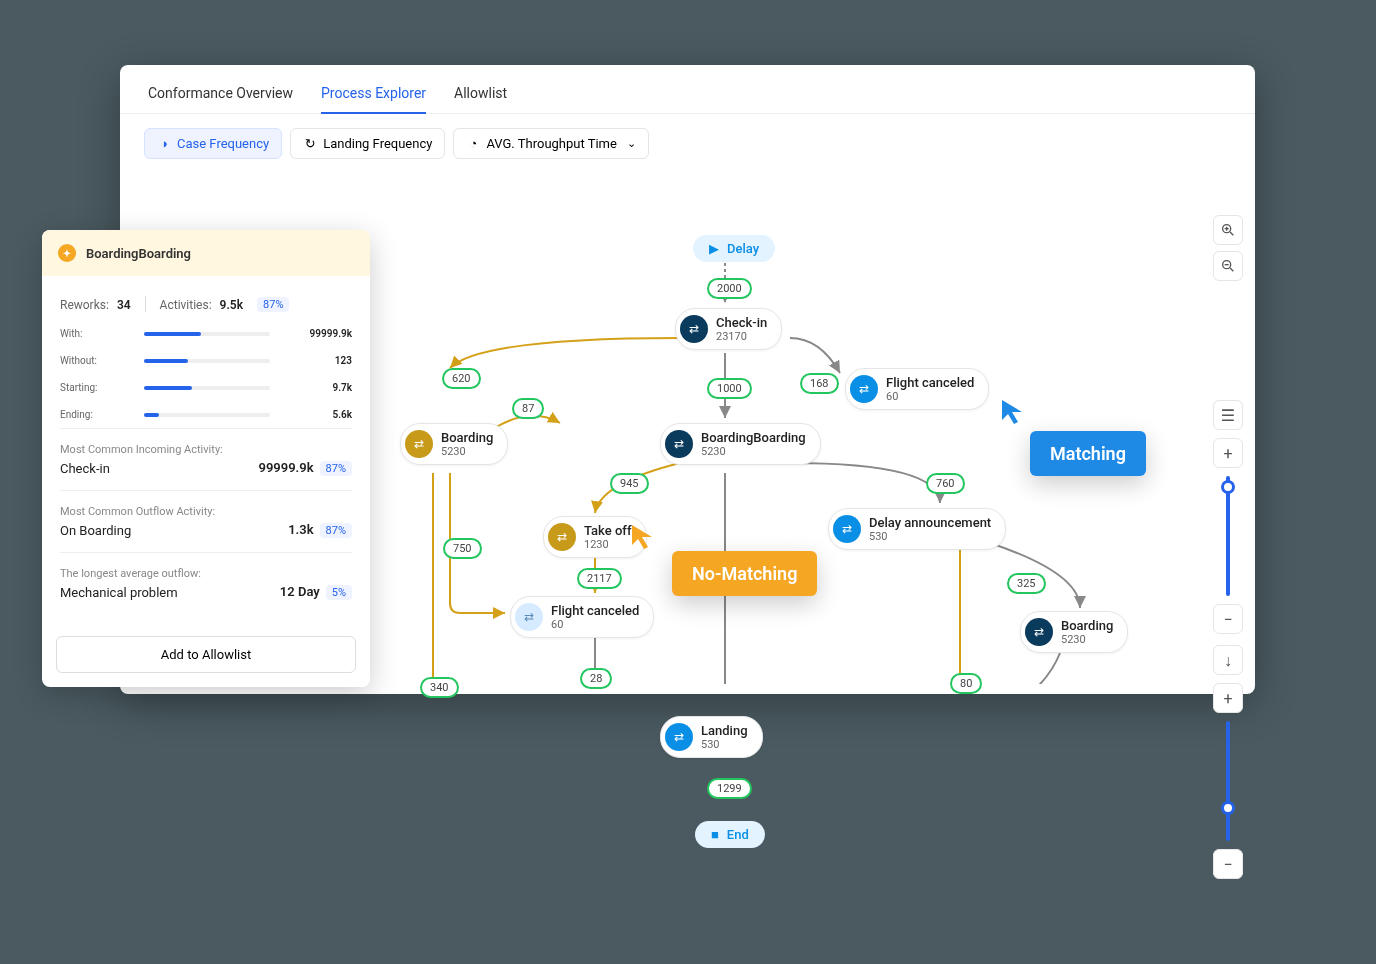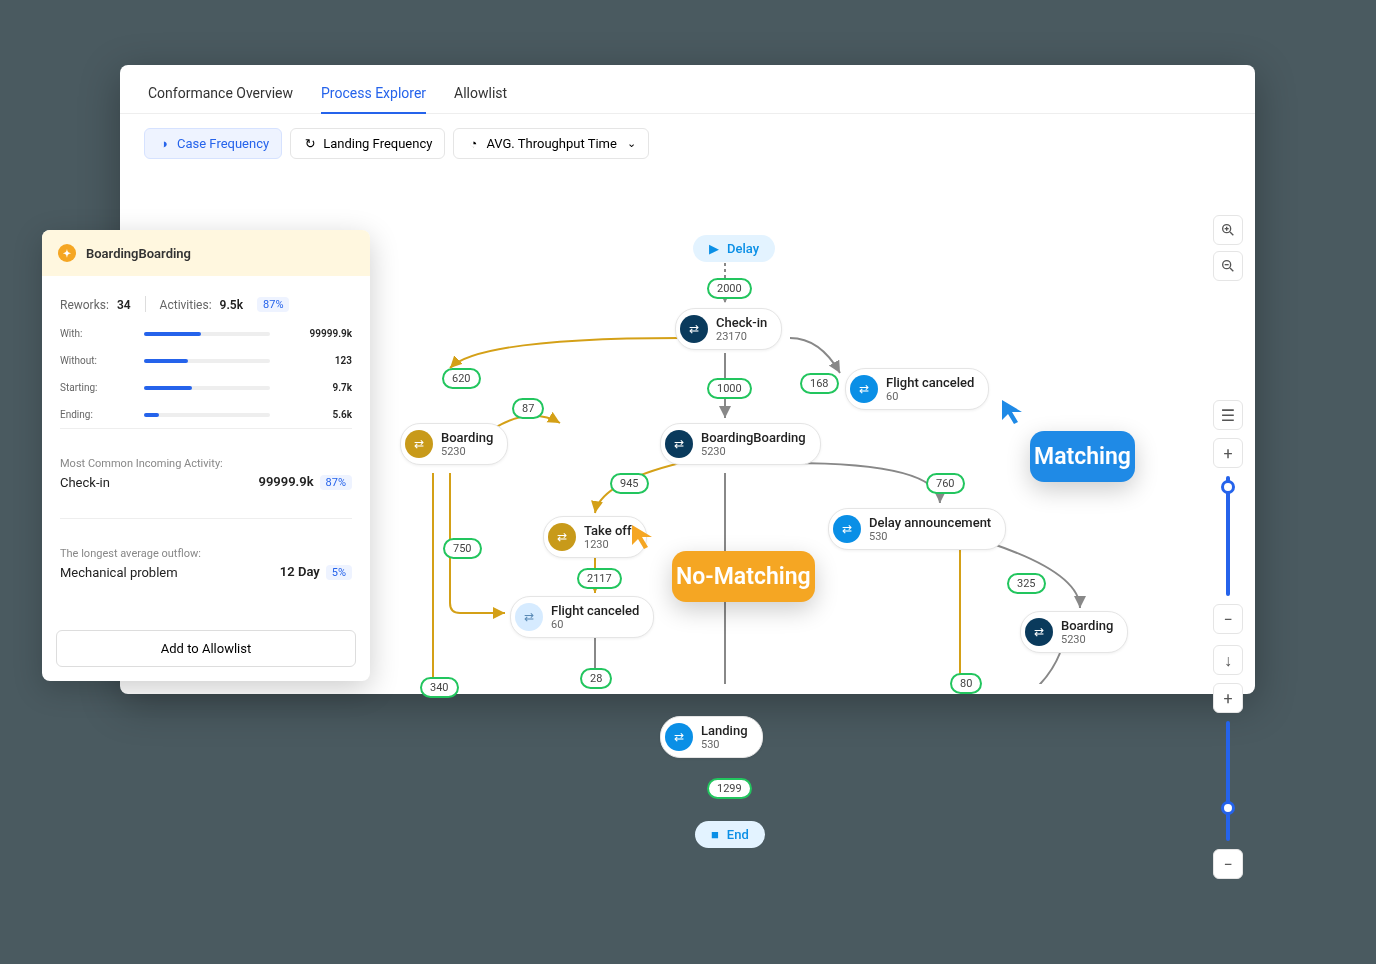--- a/index.html
+++ b/index.html
@@ -25,37 +25,37 @@
 .node{position:absolute;background:#fff;border:1px solid #e5e5e5;border-radius:20px;padding:6px 14px 6px 40px;box-shadow:0 1px 3px rgba(0,0,0,.06)}
 .node .badge{position:absolute;left:4px;top:50%;transform:translateY(-50%);width:28px;height:28px;border-radius:50%;display:flex;align-items:center;justify-content:center;color:#fff;font-size:12px}
 .node .nm{font-size:13px;font-weight:500;color:#222}
 .node .val{font-size:11px;color:#666}
 .b-dark{background:#0a3a5c}
 .b-gold{background:#c89a1a}
 .b-blue{background:#0a8fe6}
 .b-light{background:#d6ebff;color:#5a8ab5!important}
 .pill{position:absolute;background:#fff;border:2px solid #22c55e;border-radius:12px;padding:2px 8px;font-size:11px;color:#444}
 .start-end{position:absolute;background:#e3f3ff;border-radius:16px;padding:6px 16px;display:flex;align-items:center;gap:8px;color:#0a8fe6;font-weight:500;font-size:13px}
-.callout{position:absolute;padding:12px 4px;font-size:23px;font-weight:600;color:#fff;border-radius:14px;box-shadow:0 8px 24px rgba(0,0,0,.2)}
+.callout{position:absolute;padding:12px 20px;font-size:18px;font-weight:600;color:#fff;border-radius:6px;box-shadow:0 8px 24px rgba(0,0,0,.2)}
 .callout.orange{background:#f5a623}
 .callout.blue{background:#1f8ae6}
 .panel{position:absolute;left:42px;top:230px;width:328px;background:#fff;border-radius:8px;box-shadow:0 8px 30px rgba(0,0,0,.2);font-size:13px}
 .panel-hdr{background:#fff7df;padding:14px 16px;border-radius:8px 8px 0 0;display:flex;align-items:center;gap:10px;font-weight:600;color:#333}
 .panel-hdr .dot{width:18px;height:18px;border-radius:50%;background:#f5a623;display:flex;align-items:center;justify-content:center;color:#fff;font-size:10px}
 .panel-body{padding:12px 18px}
 .row{display:flex;justify-content:space-between;align-items:center;padding:8px 0;font-size:10px;color:#666}
 .row .lbl{flex:0 0 70px}
 .row .bar{flex:1;height:4px;background:#eee;border-radius:2px;margin:0 14px;position:relative}
 .row .bar .fill{position:absolute;left:0;top:0;bottom:0;background:#2563eb;border-radius:2px}
 .row .v{font-weight:600;color:#222;min-width:68px;text-align:right}
 .pct{display:inline-block;background:#eef3ff;color:#2563eb;padding:1px 6px;border-radius:4px;font-size:11px;margin-left:6px}
 .row-top{display:flex;align-items:flex-end;gap:14px;padding:8px 0;font-size:12px;color:#666}
 .row-top .seg{display:flex;align-items:center;gap:8px}
 .row-top .val{font-weight:600;color:#222}
-.sect{padding:28px 0;border-top:1px solid #eee}
+.sect{padding:14px 0;border-top:1px solid #eee}
 .sect .slabel{font-size:11px;color:#888;margin-bottom:4px}
 .sect .sline{display:flex;justify-content:space-between;align-items:center}
 .sect .sname{font-size:13px;color:#222}
 .sect .sval{font-weight:600;color:#222}
 .panel-btn{margin:10px 14px 14px;width:calc(100% - 28px);padding:10px;border:1px solid #ddd;border-radius:6px;background:#fff;font-size:13px;cursor:pointer}
 svg.edges{position:absolute;left:0;top:0;width:100%;height:100%;pointer-events:none}
 </style>
 </head>
 <body>
 
@@ -281,20 +281,27 @@
         <span class="v">5.6k</span>
       </div>
   <div class="sect">
    <div class="slabel">Most Common Incoming Activity:</div>
    <div class="sline">
           <span class="sname">Check-in</span>
           <span><span class="sval">99999.9k</span><span class="pct">87%</span></span>
         </div>
   </div>
   <div class="sect">
+   <div class="slabel">Most Common Outflow Activity:</div>
+   <div class="sline">
+          <span class="sname">On Boarding</span>
+          <span><span class="sval">1.3k</span><span class="pct">87%</span></span>
+        </div>
+  </div>
+  <div class="sect">
    <div class="slabel">The longest average outflow:</div>
    <div class="sline">
           <span class="sname">Mechanical problem</span>
           <span><span class="sval">12 Day</span><span class="pct">5%</span></span>
         </div>
   </div>
  </div>
  <button class="panel-btn">Add to Allowlist</button>
 </div>
 

